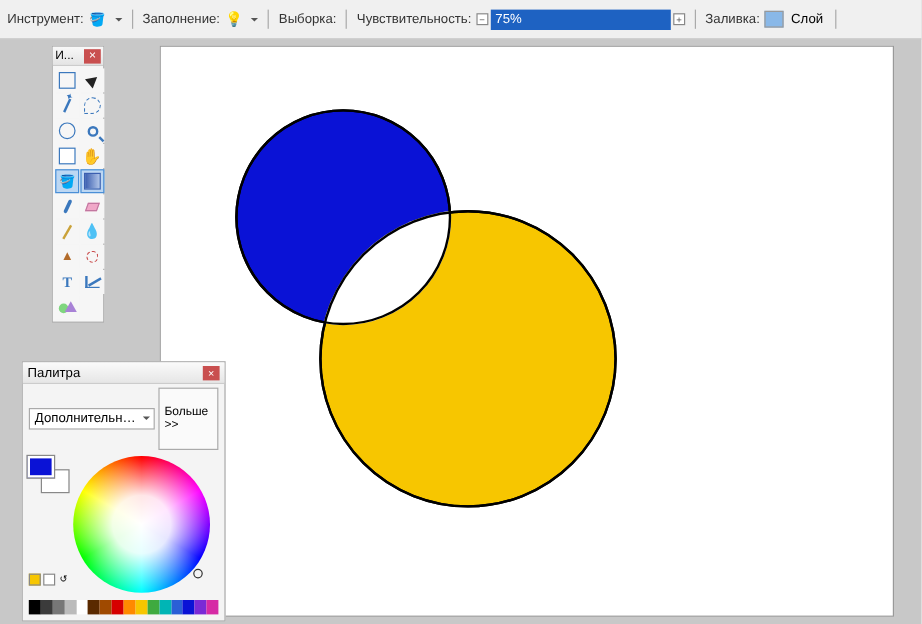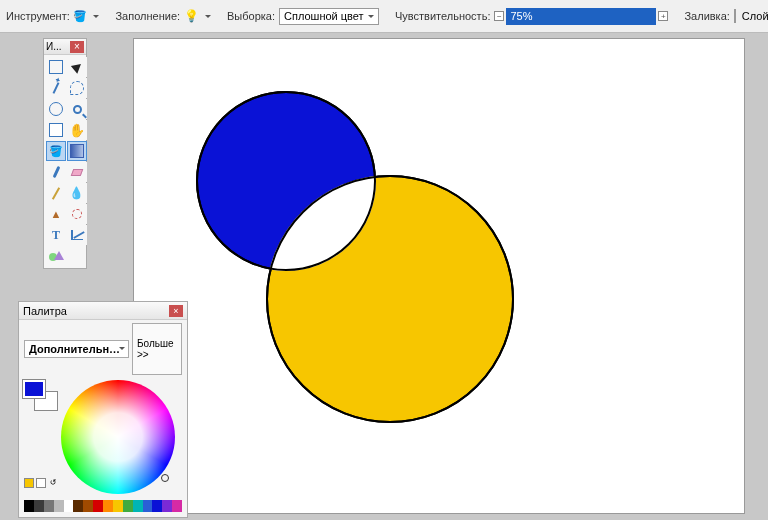--- a/index.html
+++ b/index.html
@@ -25,21 +25,21 @@
 .toolbox{position:absolute;left:43px;top:38px;width:44px;background:#f6f6f6;border:1px solid #aaa;z-index:5;}
 .toolbox .hdr{height:16px;background:linear-gradient(#f8f8f8,#e4e4e4);display:flex;align-items:center;justify-content:space-between;padding:0 2px;border-bottom:1px solid #ccc;}
 .toolbox .hdr span{font-size:10px;}
 .x{width:14px;height:12px;background:#c94f4f;color:#fff;display:flex;align-items:center;justify-content:center;font-size:9px;}
 .tools{display:grid;grid-template-columns:1fr 1fr;gap:1px;padding:2px;}
 .tool{width:20px;height:20px;display:flex;align-items:center;justify-content:center;background:#f6f6f6;}
 .tool.sel{background:#bcd7f3;border:1px solid #4a8fd6;}
 .palette{position:absolute;left:18px;top:301px;width:170px;background:#f4f4f4;border:1px solid #aaa;z-index:6;}
 .palette .phdr{height:18px;background:linear-gradient(#fafafa,#e6e6e6);display:flex;align-items:center;justify-content:space-between;padding:0 4px;border-bottom:1px solid #ccc;}
 .palette .row{display:flex;gap:3px;padding:3px 5px;align-items:center;}
-.smdd{flex:1;height:18px;border:1px solid #aaa;background:#fff;position:relative;padding:0 14px 0 4px;font-size:10px;display:flex;align-items:center;white-space:nowrap;overflow:hidden;font-weight:bold;}
+.smdd{flex:1;height:18px;border:1px solid #aaa;background:#fff;position:relative;padding:0 14px 0 4px;font-size:10px;display:flex;align-items:center;white-space:nowrap;overflow:hidden;}
 .smdd.narrow{flex:0 0 105px;}
 .smdd::after{content:"";position:absolute;right:3px;top:6px;border:3px solid transparent;border-top-color:#555;}
 .btn{border:1px solid #aaa;background:#fafafa;padding:14px 4px;font-size:10px;}
 .colpick{position:relative;height:120px;}
 .wheel{position:absolute;left:42px;top:2px;width:114px;height:114px;border-radius:50%;background:conic-gradient(red,magenta,blue,cyan,lime,yellow,red);}
 .wheel::after{content:"";position:absolute;inset:0;border-radius:50%;background:radial-gradient(circle,#fff 0%,rgba(255,255,255,0.9) 30%,rgba(255,255,255,0) 70%);}
 .ring{position:absolute;width:8px;height:8px;border:1px solid #333;border-radius:50%;left:142px;top:96px;}
 .pcsw{position:absolute;}
 .pcsw .a{width:22px;height:18px;background:#0a12d6;border:2px solid #fff;outline:1px solid #888;position:absolute;left:4px;top:2px;}
 .pcsw .b{width:22px;height:18px;background:#fff;border:2px solid #fff;outline:1px solid #888;position:absolute;left:16px;top:14px;}
@@ -83,23 +83,20 @@
   <span class="ico">
       <span class="g-fill">🪣</span>
     </span>
   <span class="caret"></span>
   <div class="sep"></div>
   <label>Заполнение:</label>
   <span class="ico bulb">💡</span>
   <span class="caret"></span>
   <div class="sep"></div>
   <label>Выборка:</label>
-  <div class="dd">
-      <span>Сплошной цвет</span>
-    </div>
   <div class="sep"></div>
   <label>Чувствительность:</label>
   <div class="slider-box">
     <span class="pm">−</span>
     <div class="slider">
         <span>75%</span>
       </div>
     <span class="pm">+</span>
   </div>
   <div class="sep"></div>

